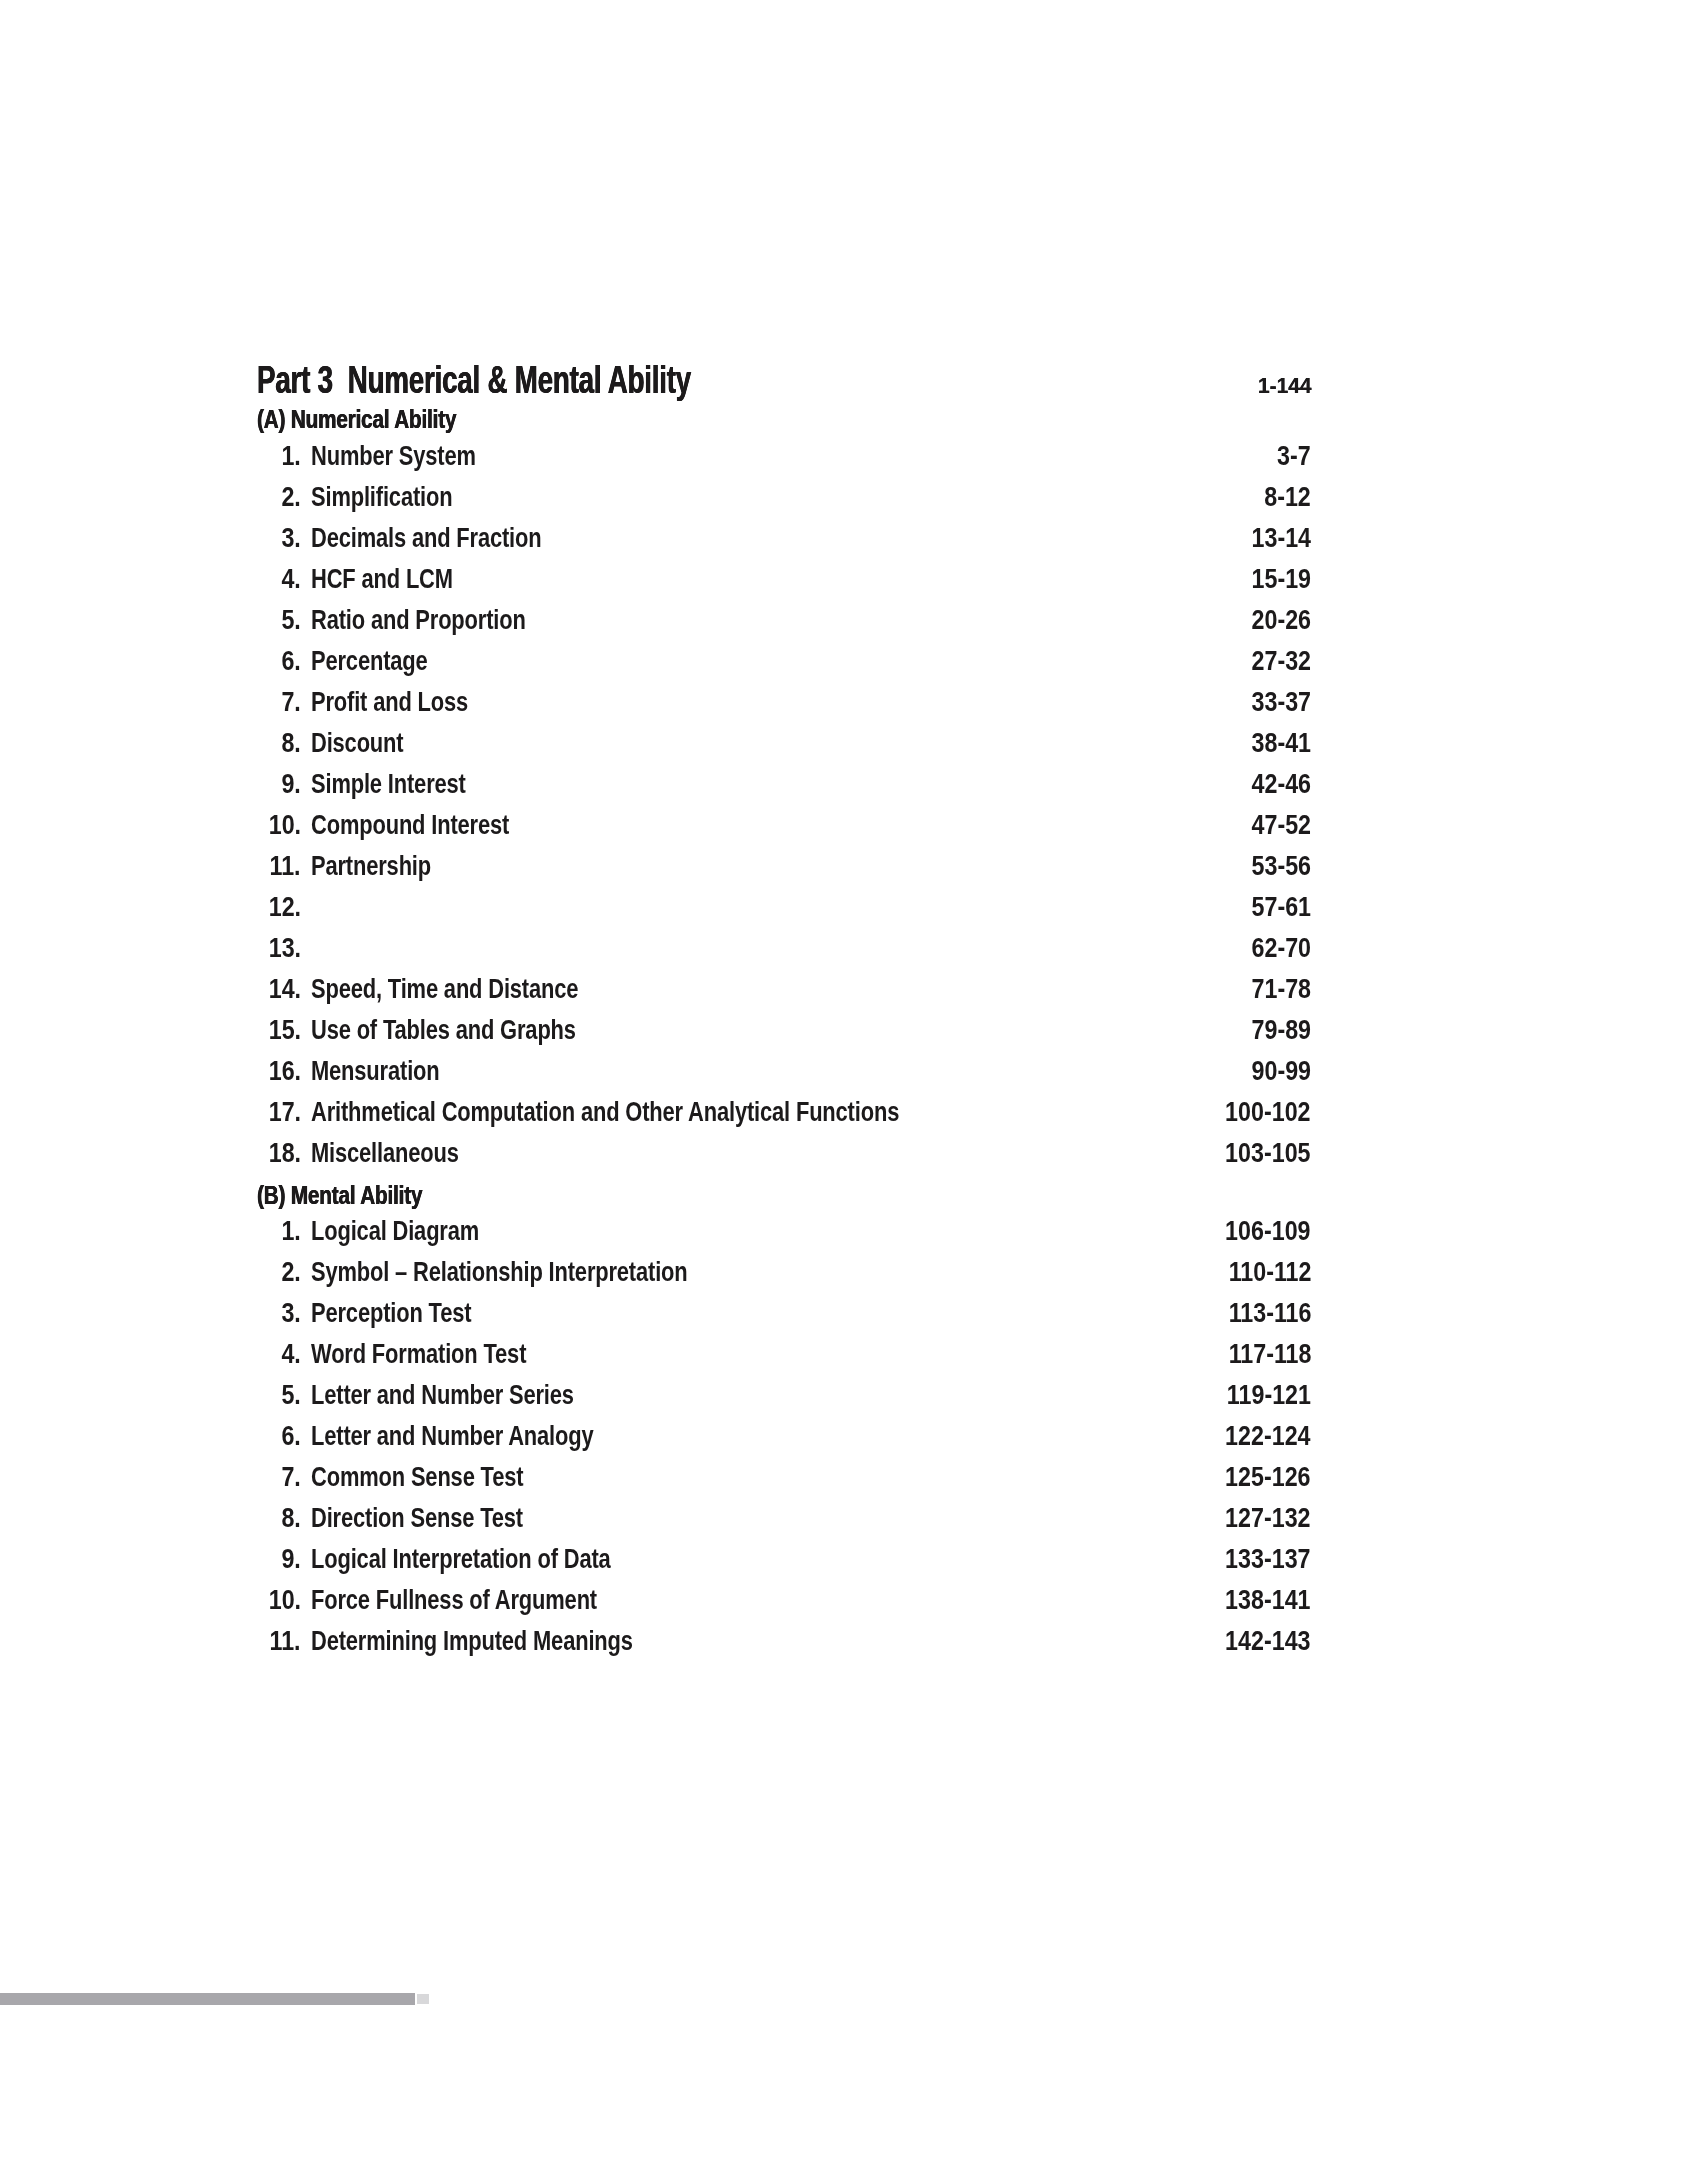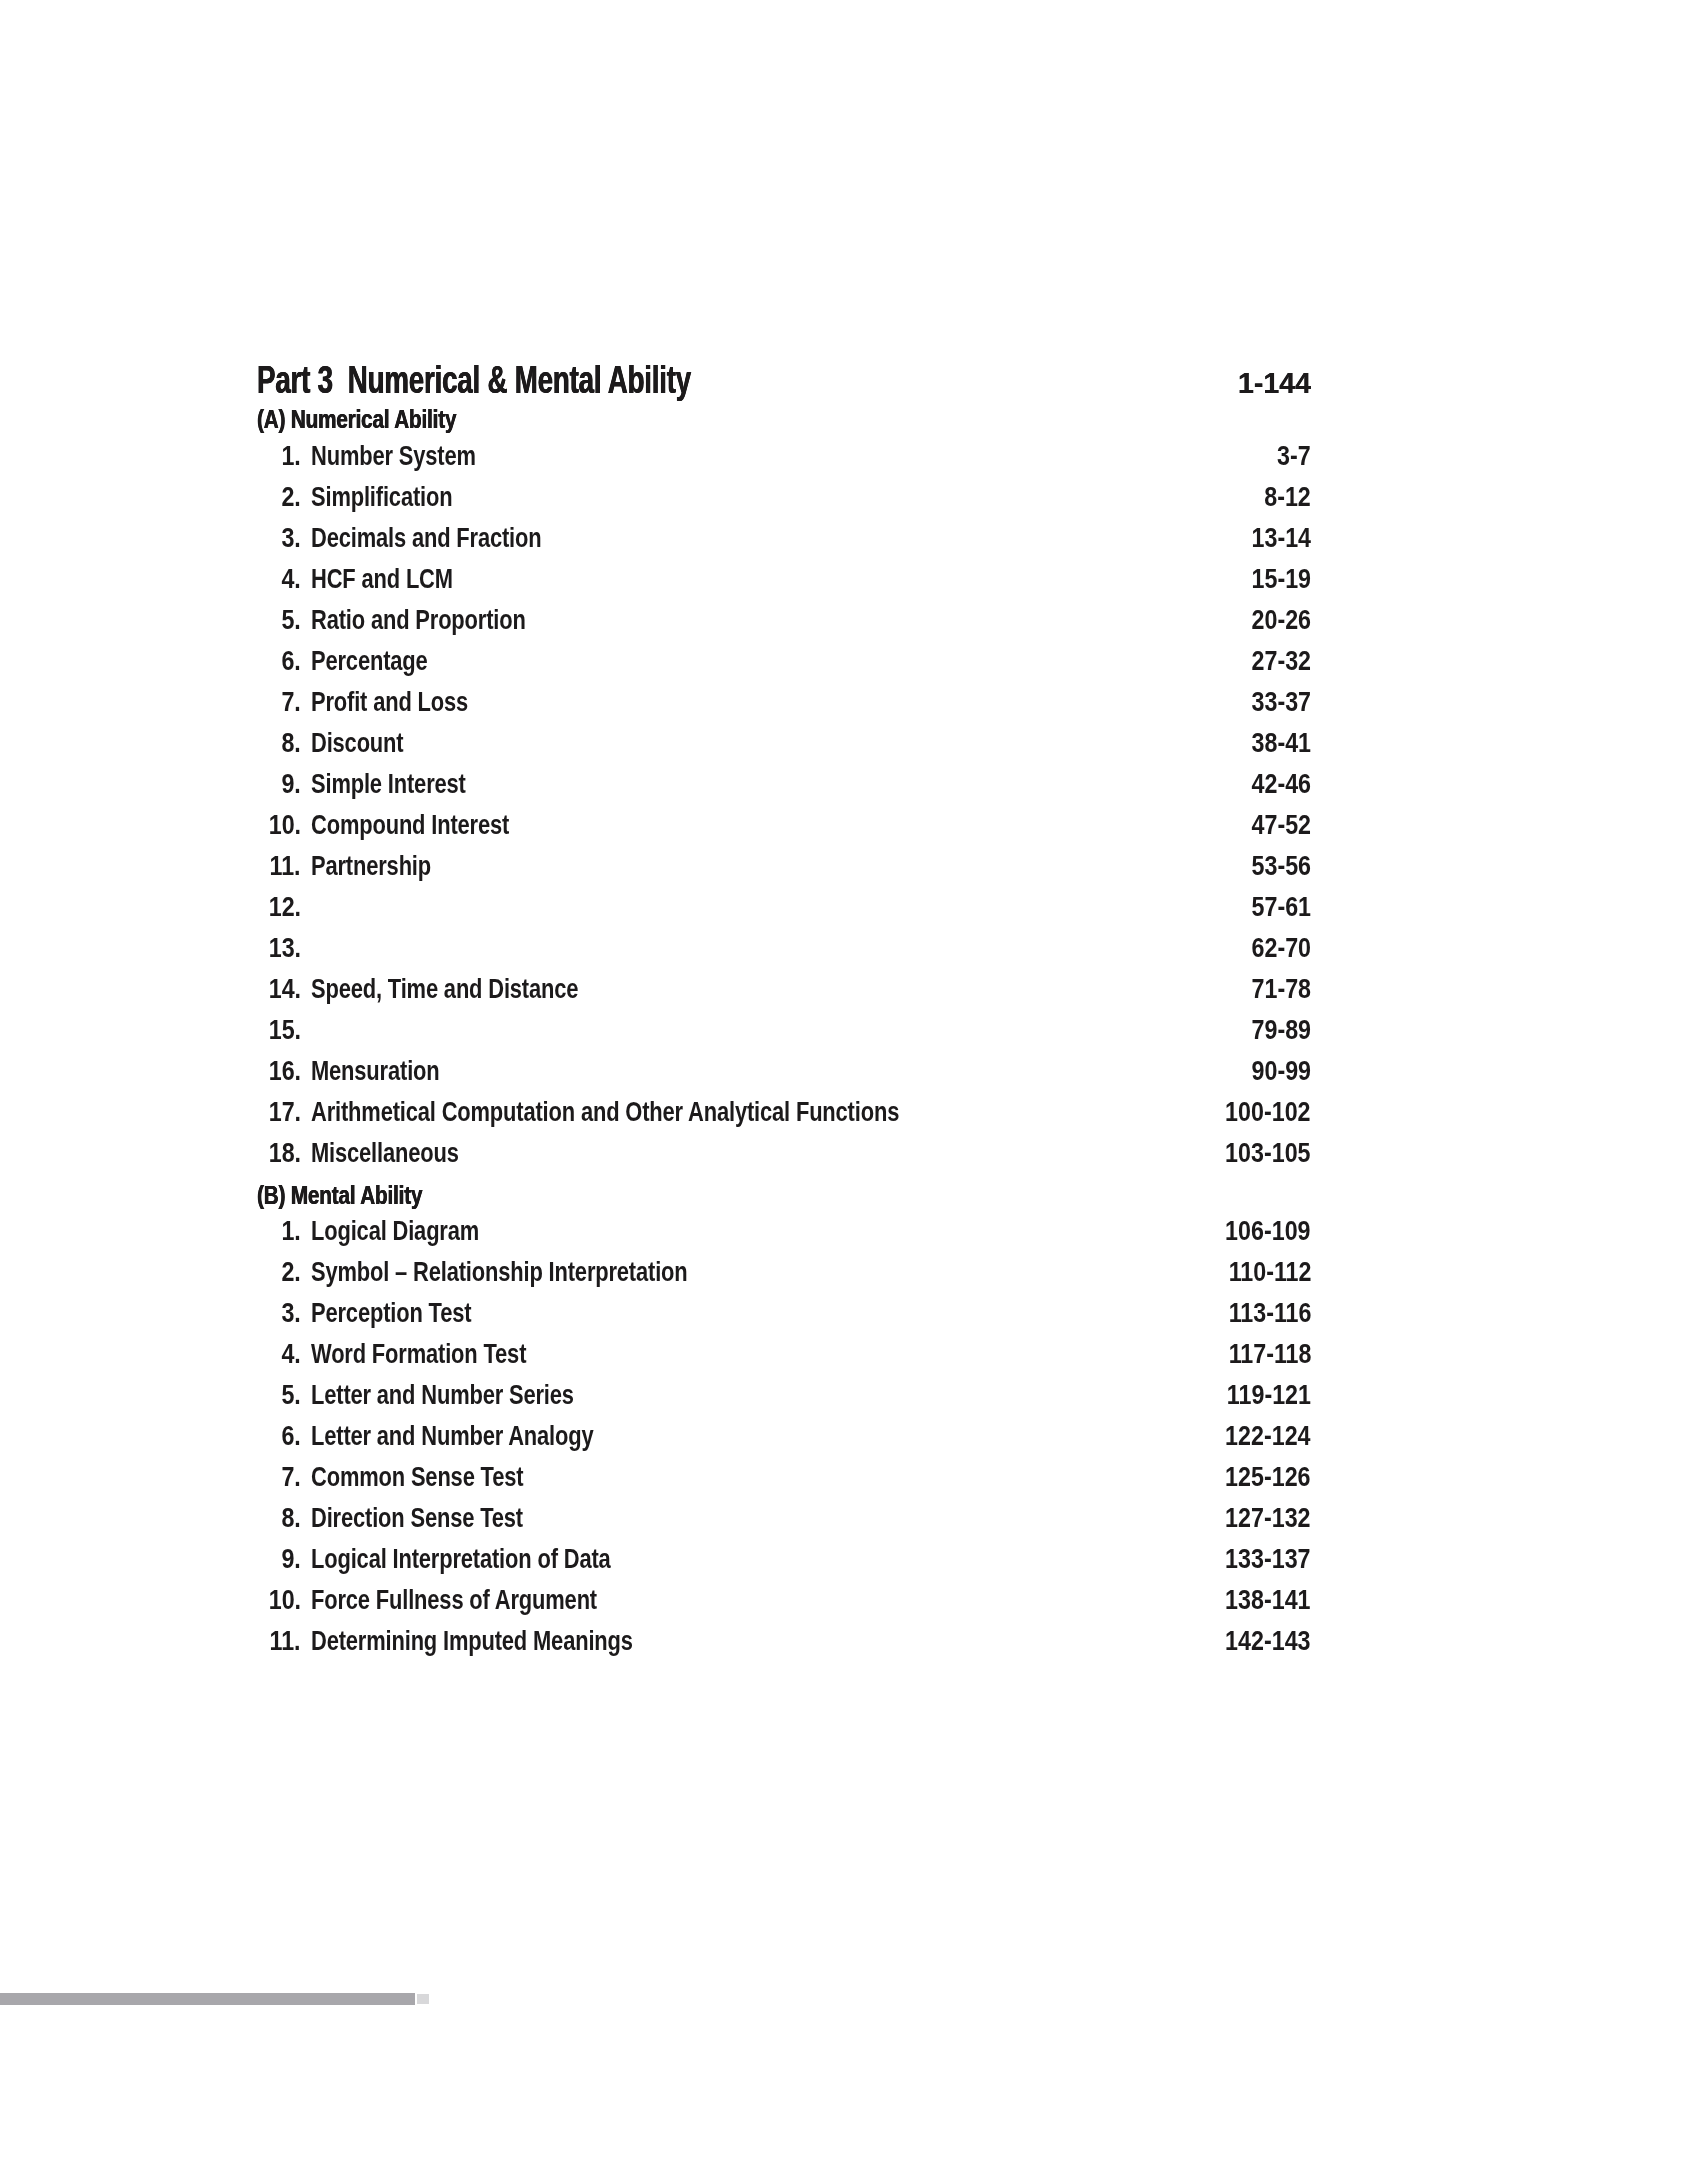--- a/index.html
+++ b/index.html
@@ -42,21 +42,21 @@
   }
   .part-title .cond {
     display: inline-block;
     transform: scaleX(0.73);
     transform-origin: 0 50%;
     white-space: pre;
     text-shadow: 0.5px 0 0 currentColor, -0.3px 0 0 currentColor;
     letter-spacing: -0.3px;
   }
   .part-pages {
-    font-size: 30px;
+    font-size: 22px;
     font-weight: 700;
     line-height: 44px;
   }
   .part-pages .cond {
     display: inline-block;
     transform: scaleX(0.95);
     transform-origin: 100% 50%;
     text-shadow: 0.4px 0 0 currentColor;
   }
   
@@ -281,20 +281,21 @@
               </span>
               <span class="label-wrap"><span class="cond">Speed, Time and Distance</span></span>
               <span class="pages">
                 <span class="cond">71-78</span>
               </span>
             </div>
             <div class="row">
               <span class="num">
                 <span class="cond">15.</span>
               </span>
+              <span class="label-wrap"><span class="cond">Use of Tables and Graphs</span></span>
               <span class="pages">
                 <span class="cond">79-89</span>
               </span>
             </div>
             <div class="row">
               <span class="num">
                 <span class="cond">16.</span>
               </span>
               <span class="label-wrap"><span class="cond">Mensuration</span></span>
               <span class="pages">

